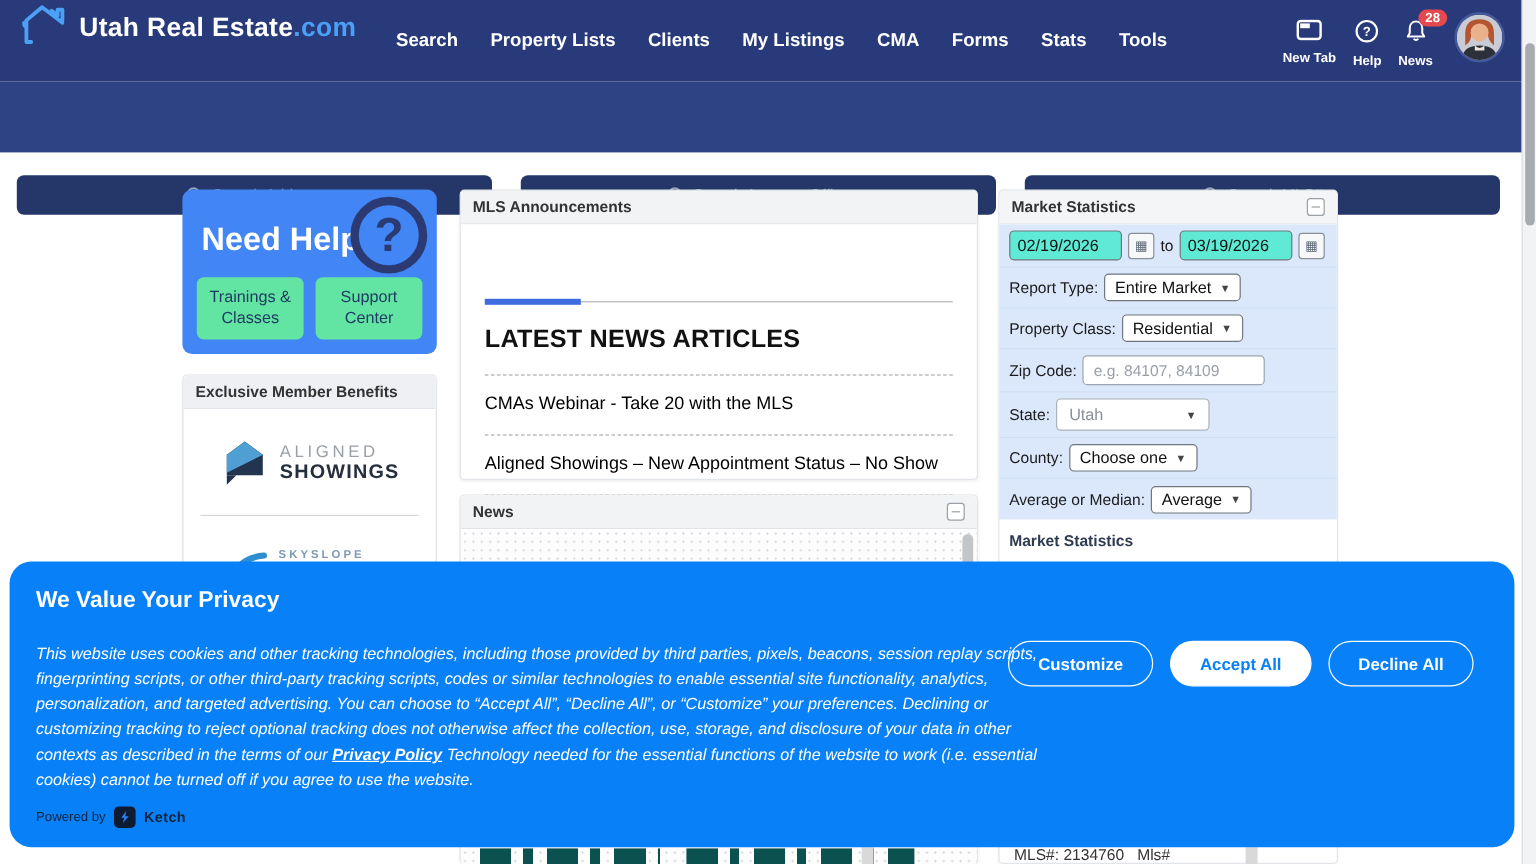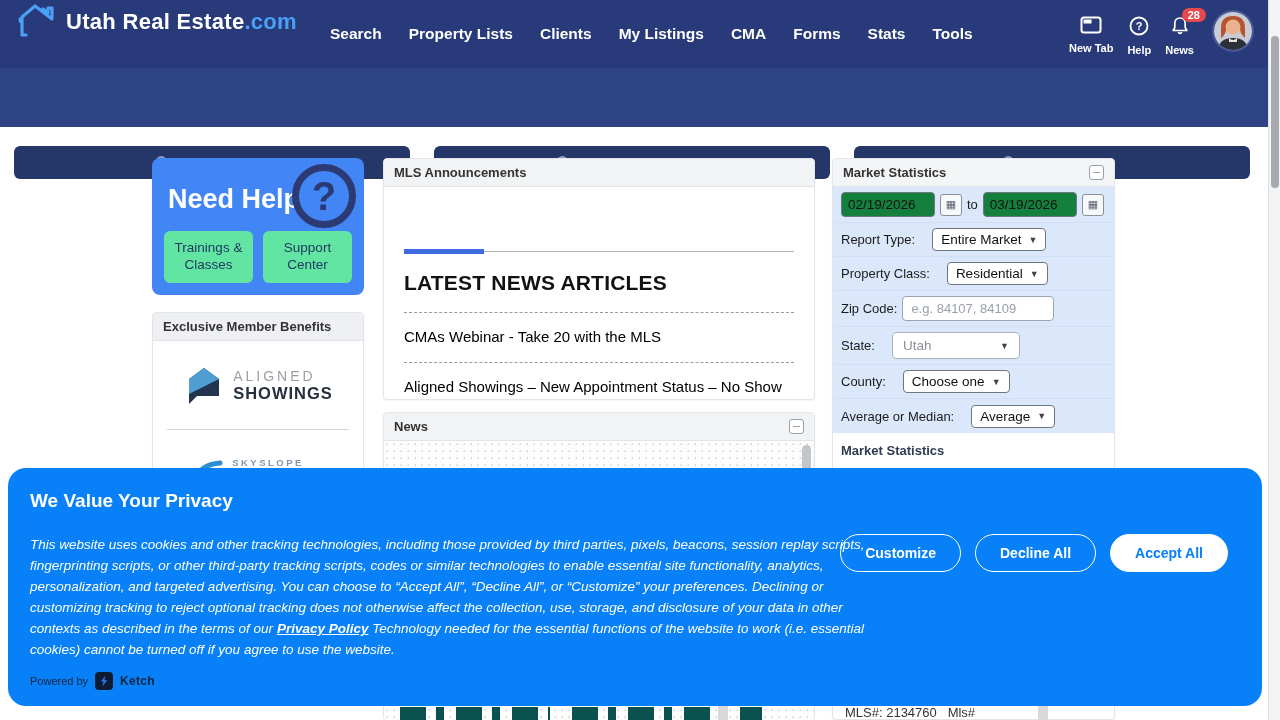--- a/index.html
+++ b/index.html
@@ -64,23 +64,23 @@
 
   
   .newsp { left:383px; top:412px; width:432px; height:308px; }
   .news-body { position:relative; height:280px; background-image:radial-gradient(#d9dbdd 1px, transparent 1px); background-size:7px 7px; background-color:#fdfdfd; border-radius:0 0 4px 4px; }
   .news-scroll { position:absolute; right:3px; top:4px; width:9px; height:40px; background:#c3c6c9; border-radius:5px; }
 
   
   .mkt { left:832px; top:158px; width:283px; height:562px; }
   .mkt-form { background:#dbe8fb; }
   .mrow { display:flex; align-items:center; gap:5px; padding:5px 8px; border-bottom:1px solid #cfdff5; min-height:34px; font-size:13px; color:#1b1b1b; flex-wrap:nowrap; }
-  .dinput { width:94px; height:25px; border:1px solid #6f7680; border-radius:4px; font-size:13.5px; padding:0 6px; color:#111; font-family:"Liberation Sans",sans-serif; background:#15803d; }
+  .dinput { width:94px; height:25px; border:1px solid #6f7680; border-radius:4px; font-size:13.5px; padding:0 6px; color:#111; font-family:"Liberation Sans",sans-serif; background:#5eead4; }
   .calbtn { width:22px; height:22px; border:1px solid #8a8f98; border-radius:3px; background:#f7f8f9; display:flex; align-items:center; justify-content:center; font-size:11px; color:#5a6573; cursor:pointer; }
-  .sel { display:inline-flex; align-items:center; gap:7px; border:1px solid #6f7680; border-radius:4px; background:#fff; padding:3px 8px; font-size:13.5px; color:#111; cursor:pointer; white-space:nowrap;margin-left:12px; }
+  .sel { display:inline-flex; align-items:center; gap:7px; border:1px solid #6f7680; border-radius:4px; background:#fff; padding:3px 8px; font-size:13.5px; color:#111; cursor:pointer; white-space:nowrap; }
   .sel .chev { font-size:9px; color:#444; }
   .sel.muted { color:#8a8f98; border-color:#a9b2bc; width:128px; justify-content:space-between; padding:5px 10px; }
   .zinput { width:152px; height:25px; border:1px solid #9aa5b1; border-radius:4px; font-size:13px; padding:0 8px; font-family:"Liberation Sans",sans-serif; }
   .zinput::placeholder { color:#9aa0a8; }
   .mkt-results { background:#fff; padding:10px 8px 0 8px; }
   .mkt-sub { font-size:13px; font-weight:bold; color:#2f3b52; margin-bottom:10px; }
   .statrow { display:flex; justify-content:space-between; font-size:13px; color:#222; padding:3px 4px 3px 6px; }
 
   
   .cookie { position:absolute; left:8px; top:468px; width:1254px; height:238px; background:#0880f8; border-radius:18px; z-index:50; color:#fff; }
@@ -331,22 +331,22 @@
 <div class="crop-headline crop-b"></div>
 <div class="crop-mls">MLS#: 2134760   Mls#</div>
 <div class="sliver" style="left:718px;"></div>
 <div class="sliver" style="left:1038px;"></div>
 
 <div class="cookie">
   <h2>We Value Your Privacy</h2>
   <p><span>This website uses cookies and other tracking technologies, including those provided by third parties, pixels, beacons, session replay scripts, fingerprinting scripts, or other third-party tracking scripts, codes or similar technologies to enable essential site functionality, analytics, personalization, and targeted advertising. You can choose to “Accept All”, “Decline All”, or “Customize” your preferences. Declining or customizing tracking to reject optional tracking does not otherwise affect the collection, use, storage, and disclosure of your data in other contexts as described in the terms of our </span><a class="pp">Privacy Policy</a><span> Technology needed for the essential functions of the website to work (i.e. essential cookies) cannot be turned off if you agree to use the website.</span></p>
   <div class="cookie-btns">
     <button class="cbtn">Customize</button>
+    <button class="cbtn solid">Accept All</button>
     <button class="cbtn">Decline All</button>
-    <button class="cbtn solid">Accept All</button>
   </div>
   <div class="powered">
     <span class="pb">Powered by</span>
     <span class="klogo">
       <svg width="12" height="12" viewBox="0 0 14 14">
           <path d="M8.5 1 L3.5 7.5 H6.5 L5 13 L10.8 6 H7.5 Z" fill="#2e7bf6"></path>
         </svg>
     </span>
     <span class="kn">Ketch</span>
   </div>

